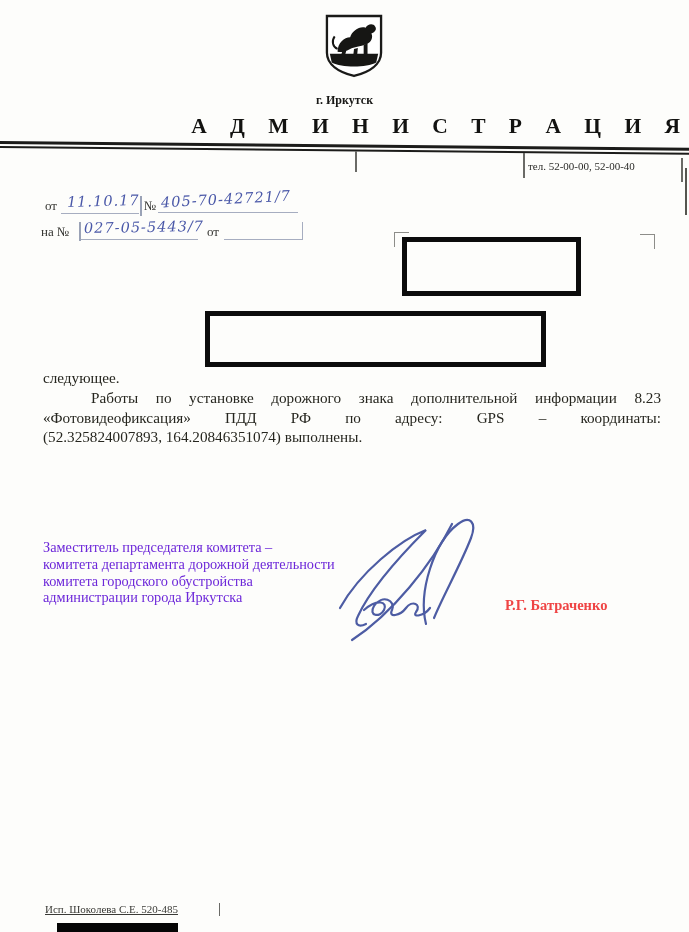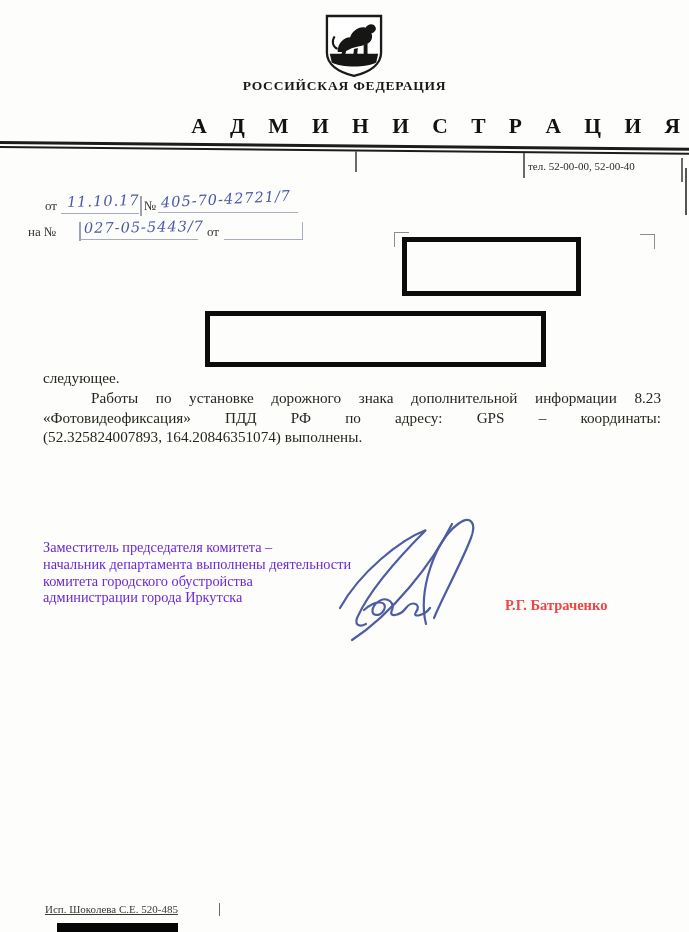--- a/index.html
+++ b/index.html
@@ -52,21 +52,21 @@
 <div class="page">
 
   <svg class="abs" style="left:325px;top:13px;" width="58" height="66" viewBox="0 0 60 66">
     <path d="M2,2 H58 V40 C58,52 46,60 30,64 C14,60 2,52 2,40 Z" fill="#ffffff" stroke="#1a1a18" stroke-width="2.4"></path>
     <path d="M5,41 H55 L53,50 C43,55.5 17,55.5 7,50 Z" fill="#161614"></path>
     <path d="M13,39 C13,30 20,24 26,24 C28,17 36,12 42,14 C44,10 50,9 52,13 C54,16 51,19 48,20 C50,24 48,29 43,31 C36,34 30,34 26,36 C22,38 18,40 13,39 Z" fill="#161614"></path>
     <path d="M18,38 L16,45 L20,45 L22,38 Z M30,36 L29,45 L33,45 L34,35 Z M40,32 L40,43 L44,43 L44,30 Z" fill="#161614"></path>
     <path d="M13,36 C8,34 6.5,28 10,23" fill="none" stroke="#161614" stroke-width="2"></path>
   </svg>
 
-  <div class="abs hdr-center country">РОССИЙСКАЯ ФЕДЕРАЦИЯ</div>
+  <div class="abs hdr-center city">г. Иркутск</div>
   <div class="abs org">А Д М И Н И С Т Р А Ц И Я</div>
 
   <div class="abs rules">
     <div class="rule1"></div>
       <div class="rule2"></div>
   </div>
 
   <div class="abs vtick" style="left:355px;top:151px;height:21px;"></div>
   <div class="abs vtick" style="left:523px;top:153px;height:25px;"></div>
   <div class="abs phone">тел. 52-00-00, 52-00-40</div>
@@ -74,21 +74,21 @@
   <div class="abs edge-line"></div>
 
   <div class="abs reflbl" style="left:45px;top:198px;">от</div>
   <div class="abs uline" style="left:61px;top:197px;width:78px;height:16px;"></div>
   <div class="abs hand" style="left:67px;top:193px;transform:rotate(-1.5deg);">11.10.17</div>
   <div class="abs vtick" style="left:140px;top:196px;height:20px;background:#9aa2b6;"></div>
   <div class="abs reflbl" style="left:144px;top:198px;">№</div>
   <div class="abs uline" style="left:158px;top:196px;width:140px;height:16px;"></div>
   <div class="abs hand" style="left:161px;top:191px;transform:rotate(-3deg);">405-70-42721/7</div>
 
-  <div class="abs reflbl" style="left:28px;top:224px;">на №</div>
+  <div class="abs reflbl" style="left:41px;top:224px;">на №</div>
   <div class="abs vtick" style="left:79px;top:222px;height:19px;background:#9aa2b6;"></div>
   <div class="abs uline" style="left:81px;top:222px;width:117px;height:17px;"></div>
   <div class="abs hand" style="left:84px;top:219px;transform:rotate(-1deg);">027-05-5443/7</div>
   <div class="abs reflbl" style="left:207px;top:224px;">от</div>
   <div class="abs uline" style="left:224px;top:222px;width:78px;height:17px;border-right:1.4px solid #a6adc0;"></div>
 
   <div class="abs corner l" style="left:394px;top:232px;"></div>
   <div class="abs corner r" style="left:640px;top:234px;"></div>
 
   <div class="abs redact" style="left:402px;top:237px;width:169px;height:49px;"></div>
@@ -96,21 +96,21 @@
 
   <div class="abs body-block">
     <div class="bline last">следующее.</div>
     <div class="bline j ind">Работы по установке дорожного знака дополнительной информации 8.23</div>
     <div class="bline j">«Фотовидеофиксация» ПДД РФ по адресу: GPS – координаты:</div>
     <div class="bline last">(52.325824007893, 164.20846351074) выполнены.</div>
   </div>
 
   <div class="abs sig-block">
     <div>Заместитель председателя комитета –</div>
-    <div>начальник департамента выполнены деятельности</div>
+    <div>комитета департамента дорожной деятельности</div>
     <div>комитета городского обустройства</div>
     <div>администрации города Иркутска</div>
   </div>
 
   <svg class="abs sig-svg" width="178" height="135" viewBox="0 0 178 135" fill="none" stroke="#44549f" stroke-width="2.2" stroke-linecap="round" opacity="0.95">
     <path d="M96,112 C88,80 104,30 128,12 C140,3 147,10 141,26 C131,52 112,86 104,106"></path>
     <path d="M10,96 C30,60 70,28 96,18 C70,44 40,78 28,104 C24,112 28,116 36,112"></path>
     <path d="M34,98 C48,86 58,90 54,98 C50,106 38,104 44,94 C52,82 66,88 62,98 C58,106 70,104 76,96 C82,88 92,92 86,100 C82,106 94,104 100,96"></path>
     <path d="M122,12 C102,52 62,102 22,128"></path>
   </svg>

